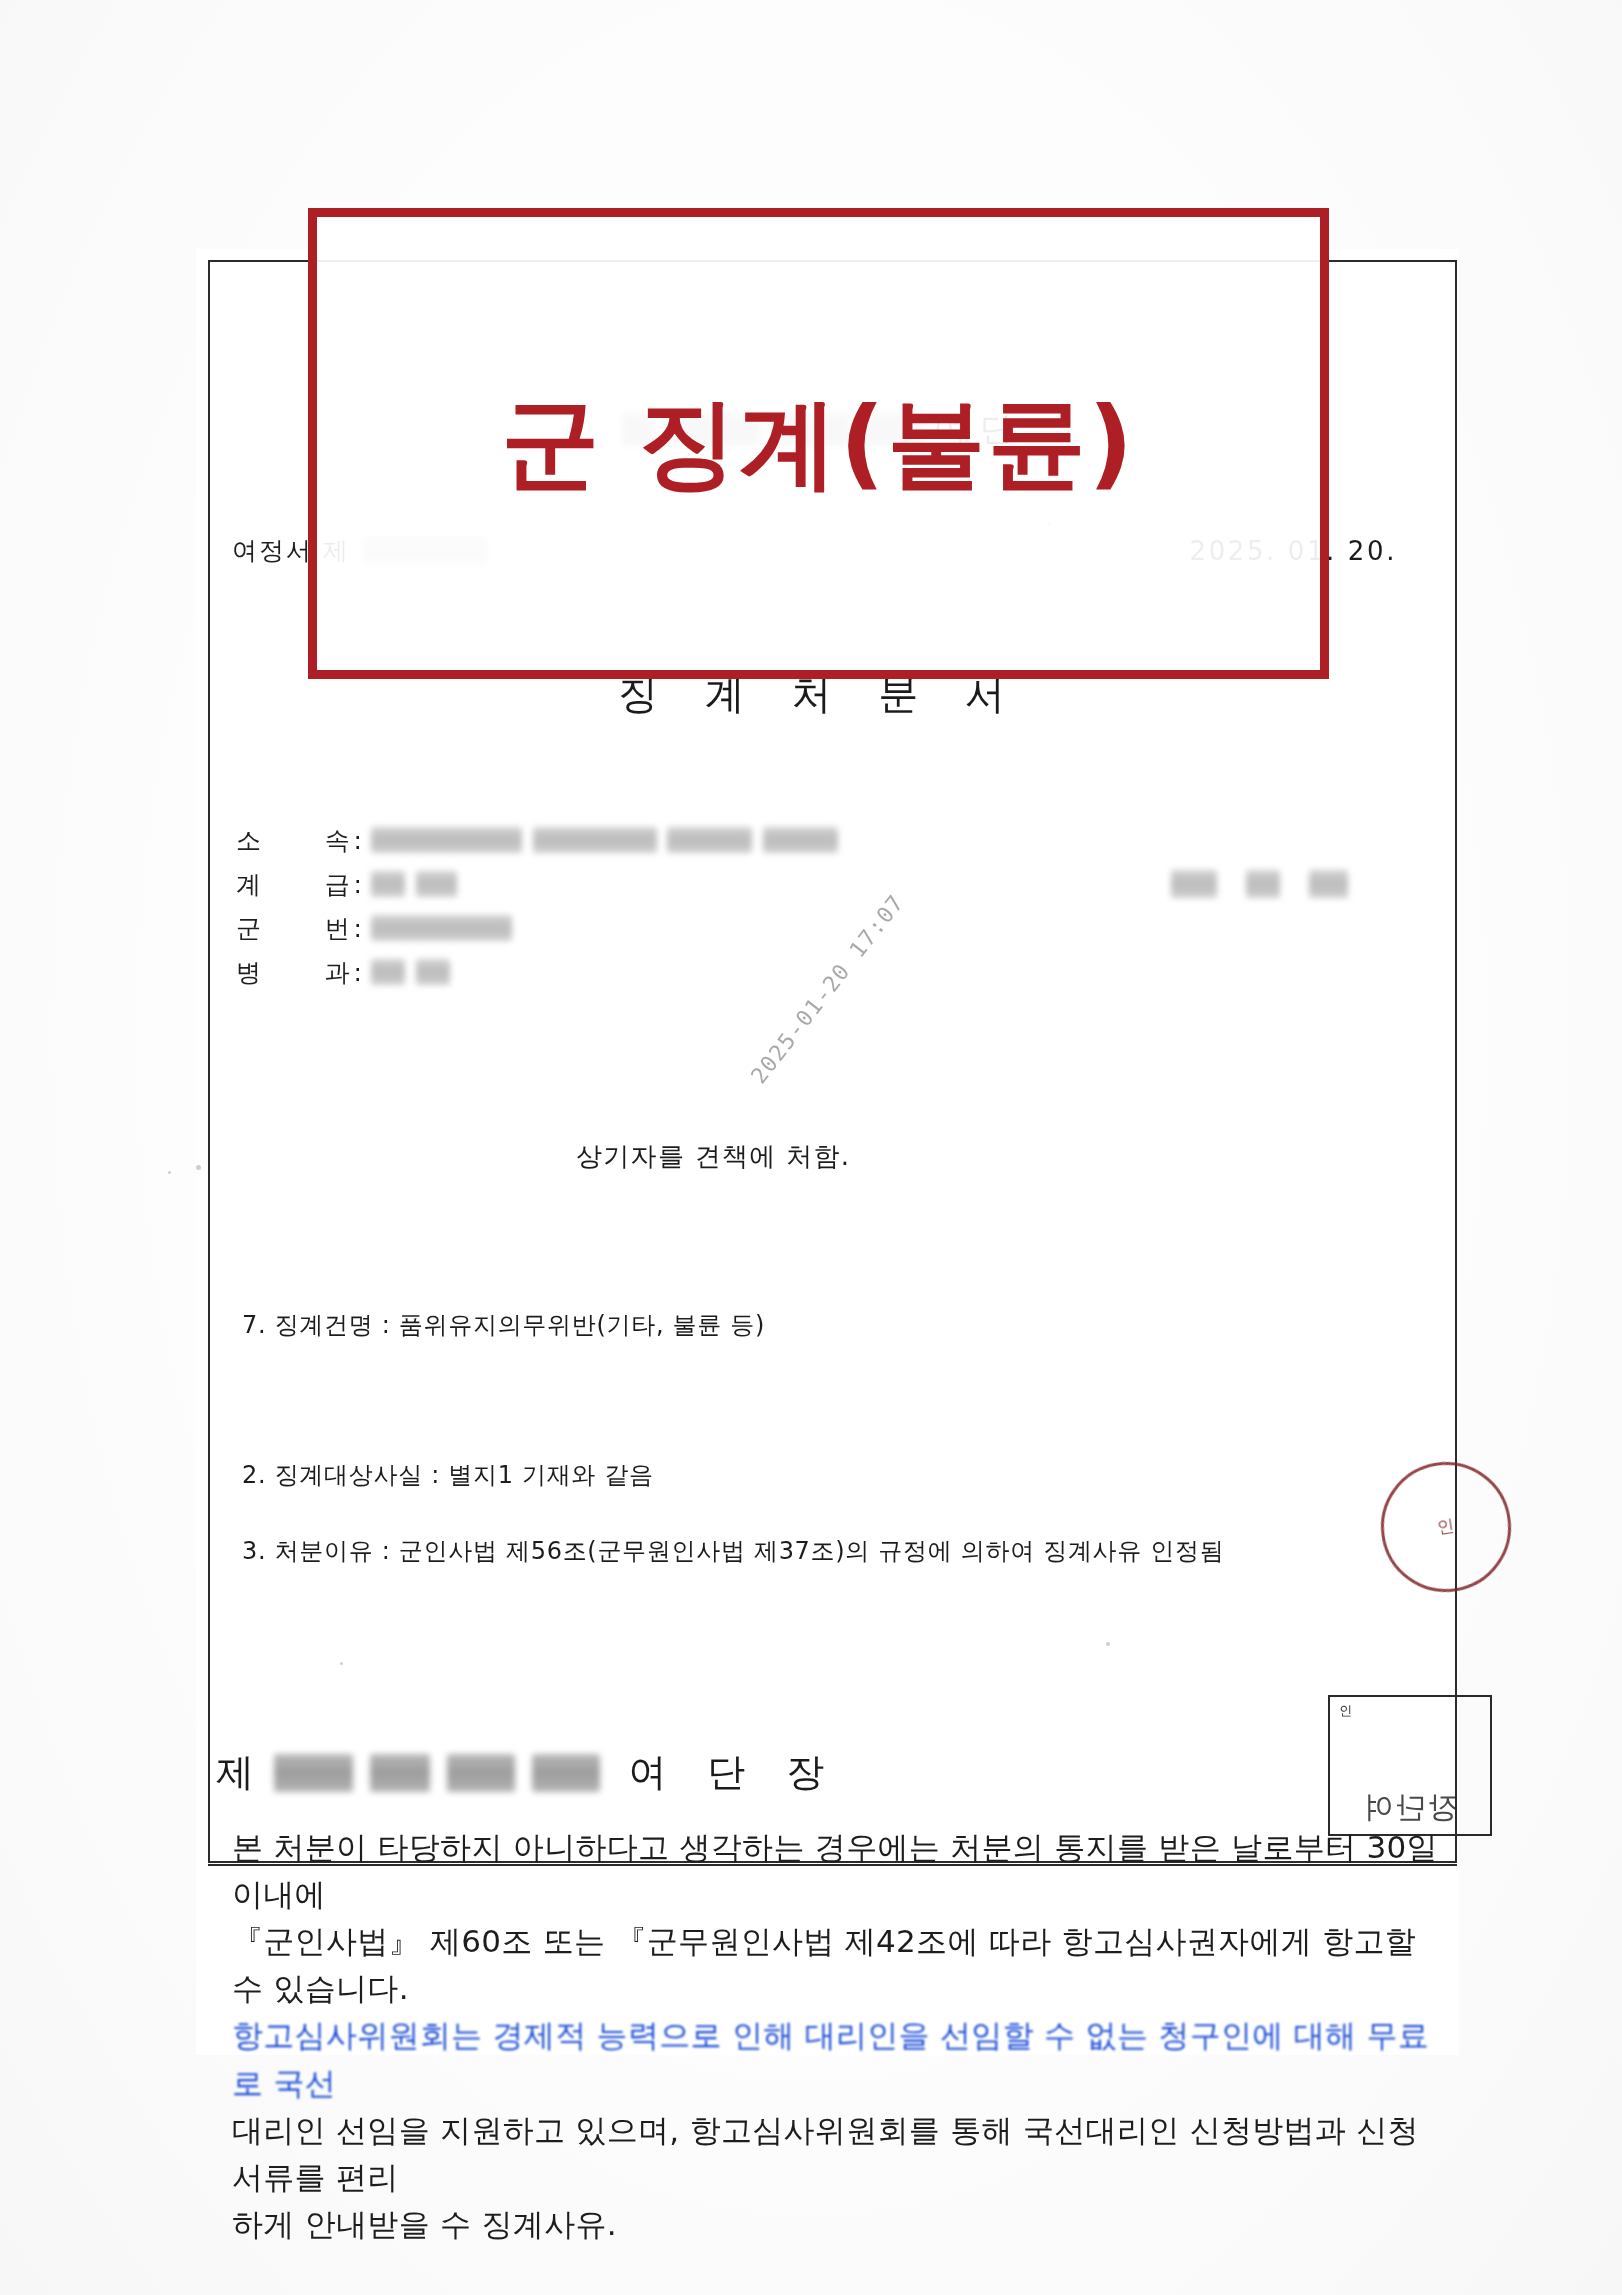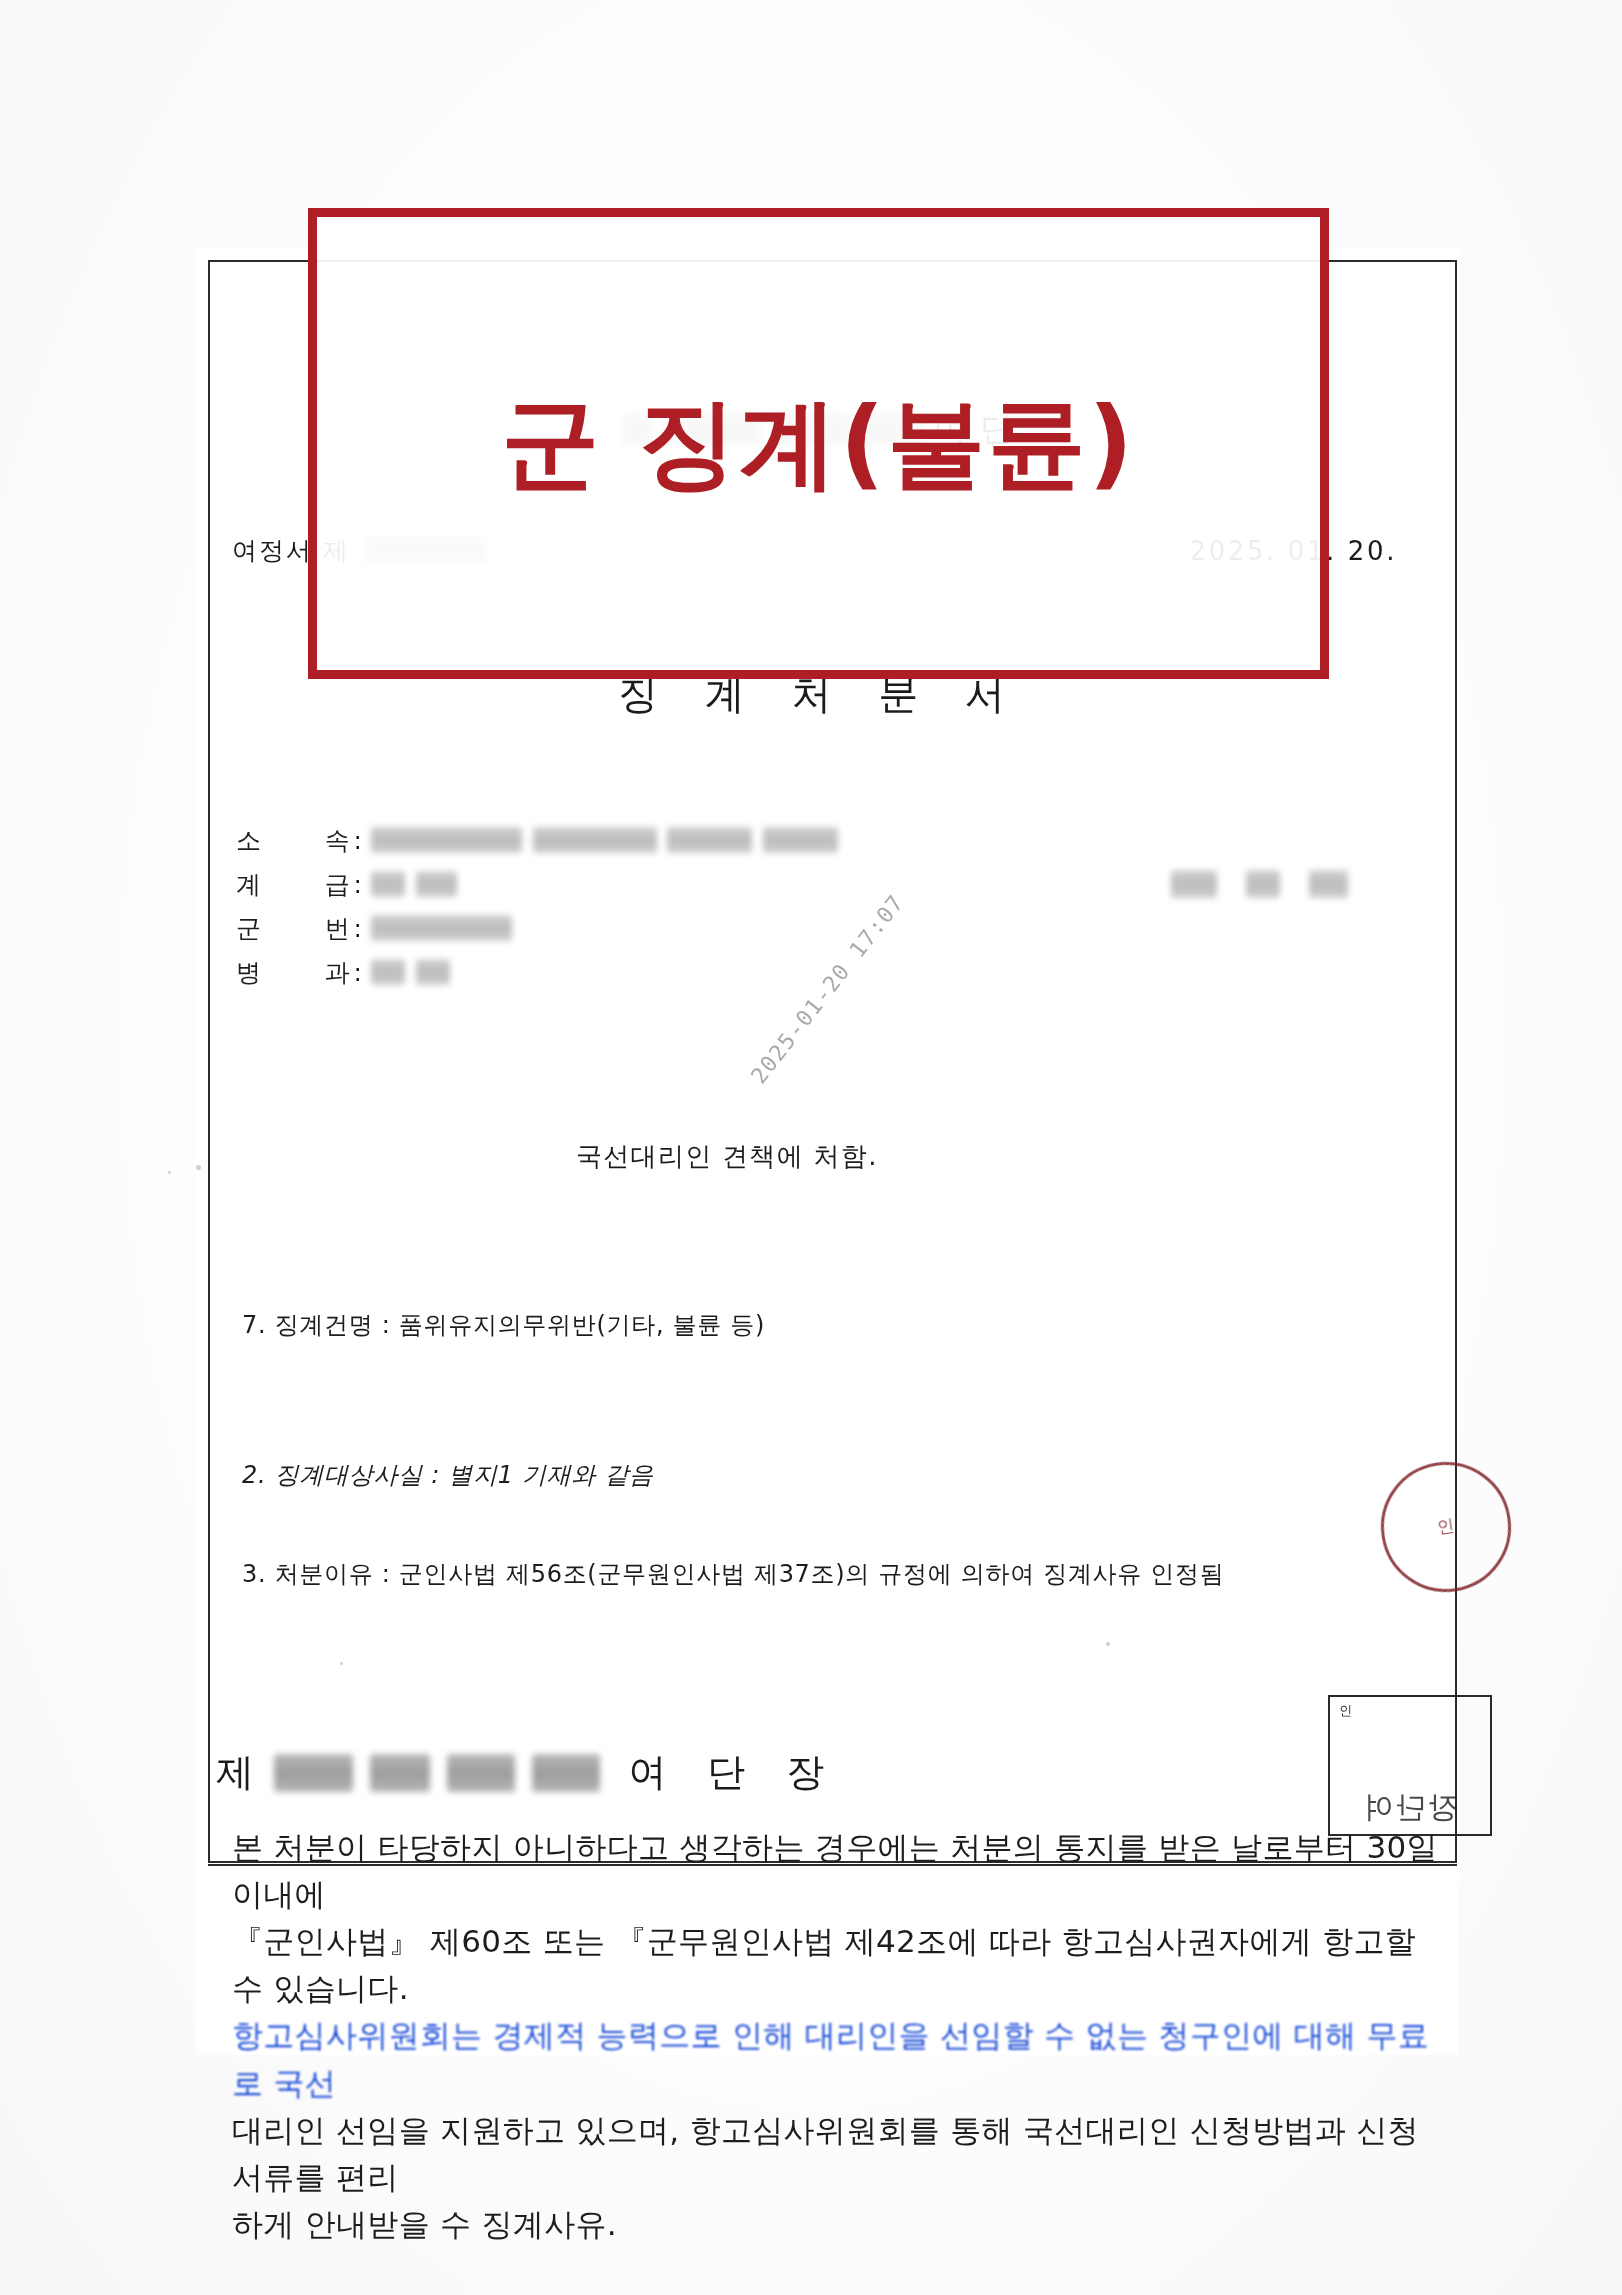--- a/index.html
+++ b/index.html
@@ -193,21 +193,21 @@
     top: 1309px;
     width: 1178px;
   }
   .clause {
     font-size: 24px;
     color: #1c1c1c;
     letter-spacing: 0.7px;
     white-space: nowrap;
   }
   #clause-1 { margin-bottom: 118px; }
-  #clause-2 { margin-bottom: 67px; font-style: italic; }
+  #clause-2 { margin-bottom: 44px; }
 
   
   #official-seal {
     position: absolute;
     left: 1381px;
     top: 1462px;
     width: 124px;
     height: 124px;
     border: 3.3px solid #7d1f24;
     border-radius: 50%;
@@ -418,21 +418,21 @@
 </div>
 
 <div id="subject-right">
   <span class="blur-block" style="width:46px;height:27.5px;"></span>
   <span class="blur-block" style="width:34px;height:27.5px;"></span>
   <span class="blur-block" style="width:39px;height:27.5px;"></span>
 </div>
 
 <div id="timestamp-watermark">2025-01-20 17:07</div>
 
-<div id="disposition-line" class="kor-text">국선대리인  견책에  처함.</div>
+<div id="disposition-line" class="kor-text">상기자를  견책에  처함.</div>
 
 <div id="clauses">
   <div id="clause-1" class="clause">7. 징계건명 : 품위유지의무위반(기타, 불륜 등)</div>
   <div id="clause-2" class="clause">2. 징계대상사실 : 별지1 기재와 같음</div>
   <div id="clause-3" class="clause">3. 처분이유 : 군인사법 제56조(군무원인사법 제37조)의 규정에 의하여 징계사유 인정됨</div>
 </div>
 
 <div id="official-seal">인</div>
 
 <div id="issuer-row">

